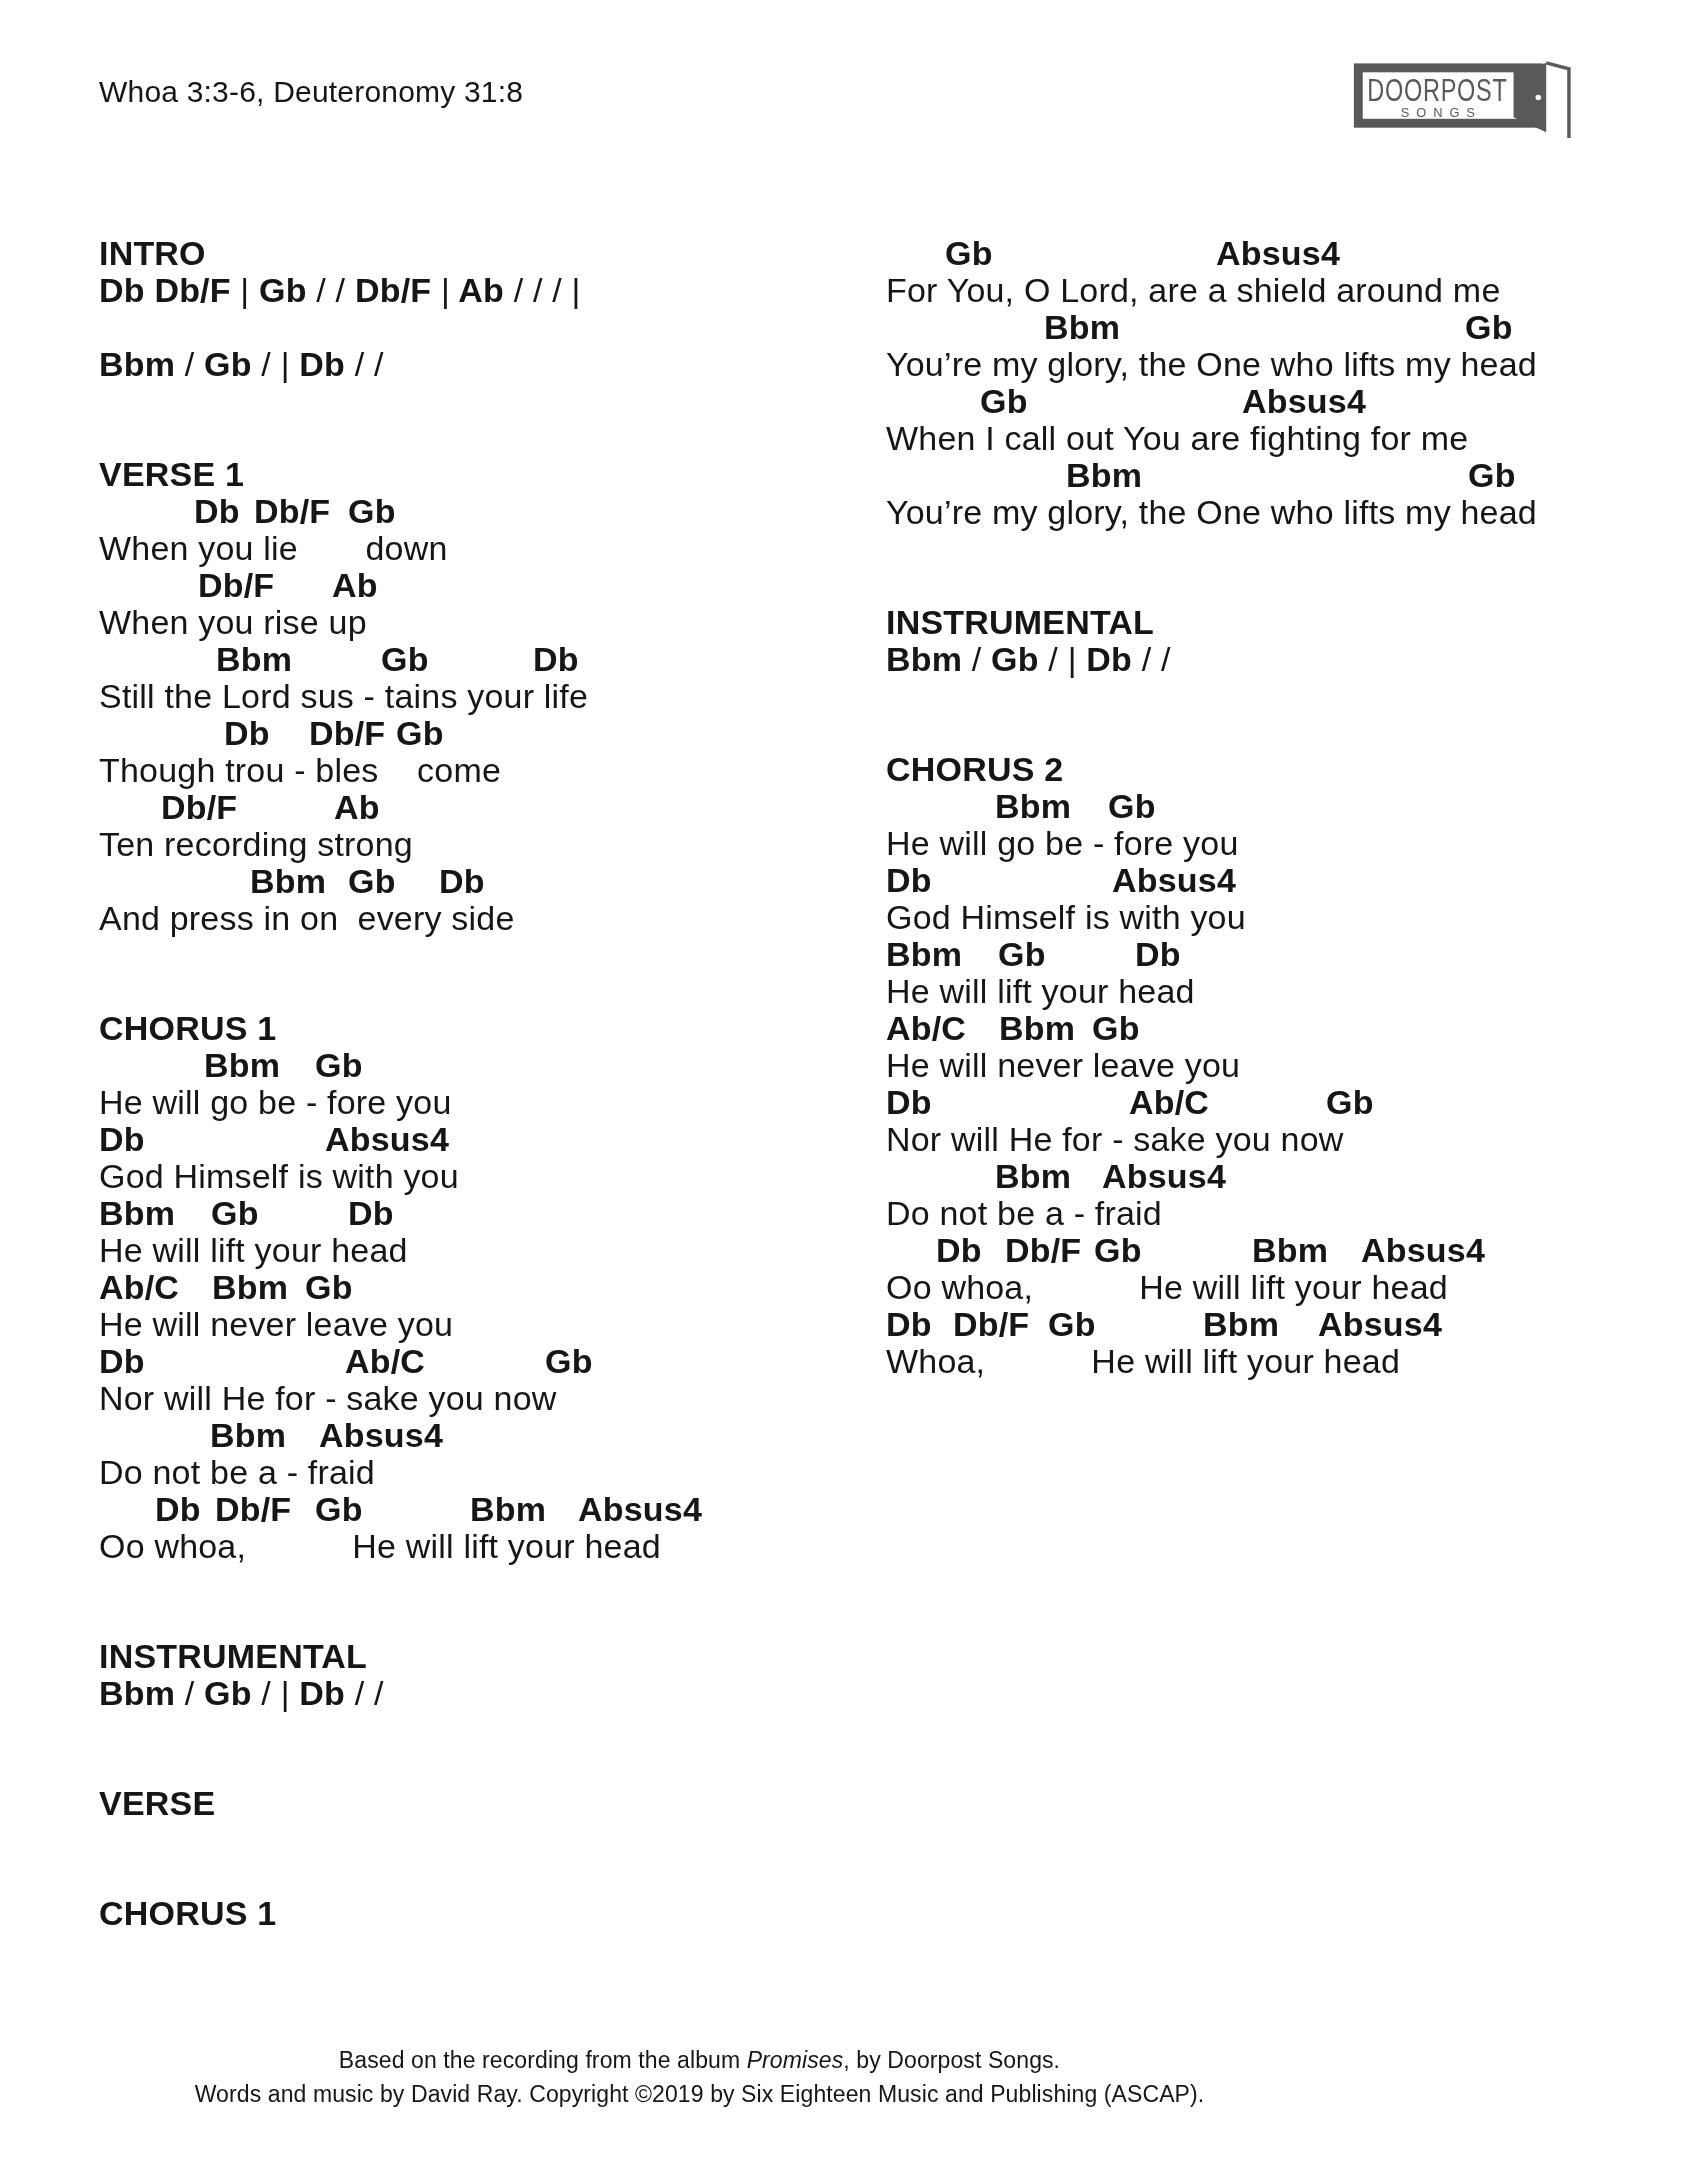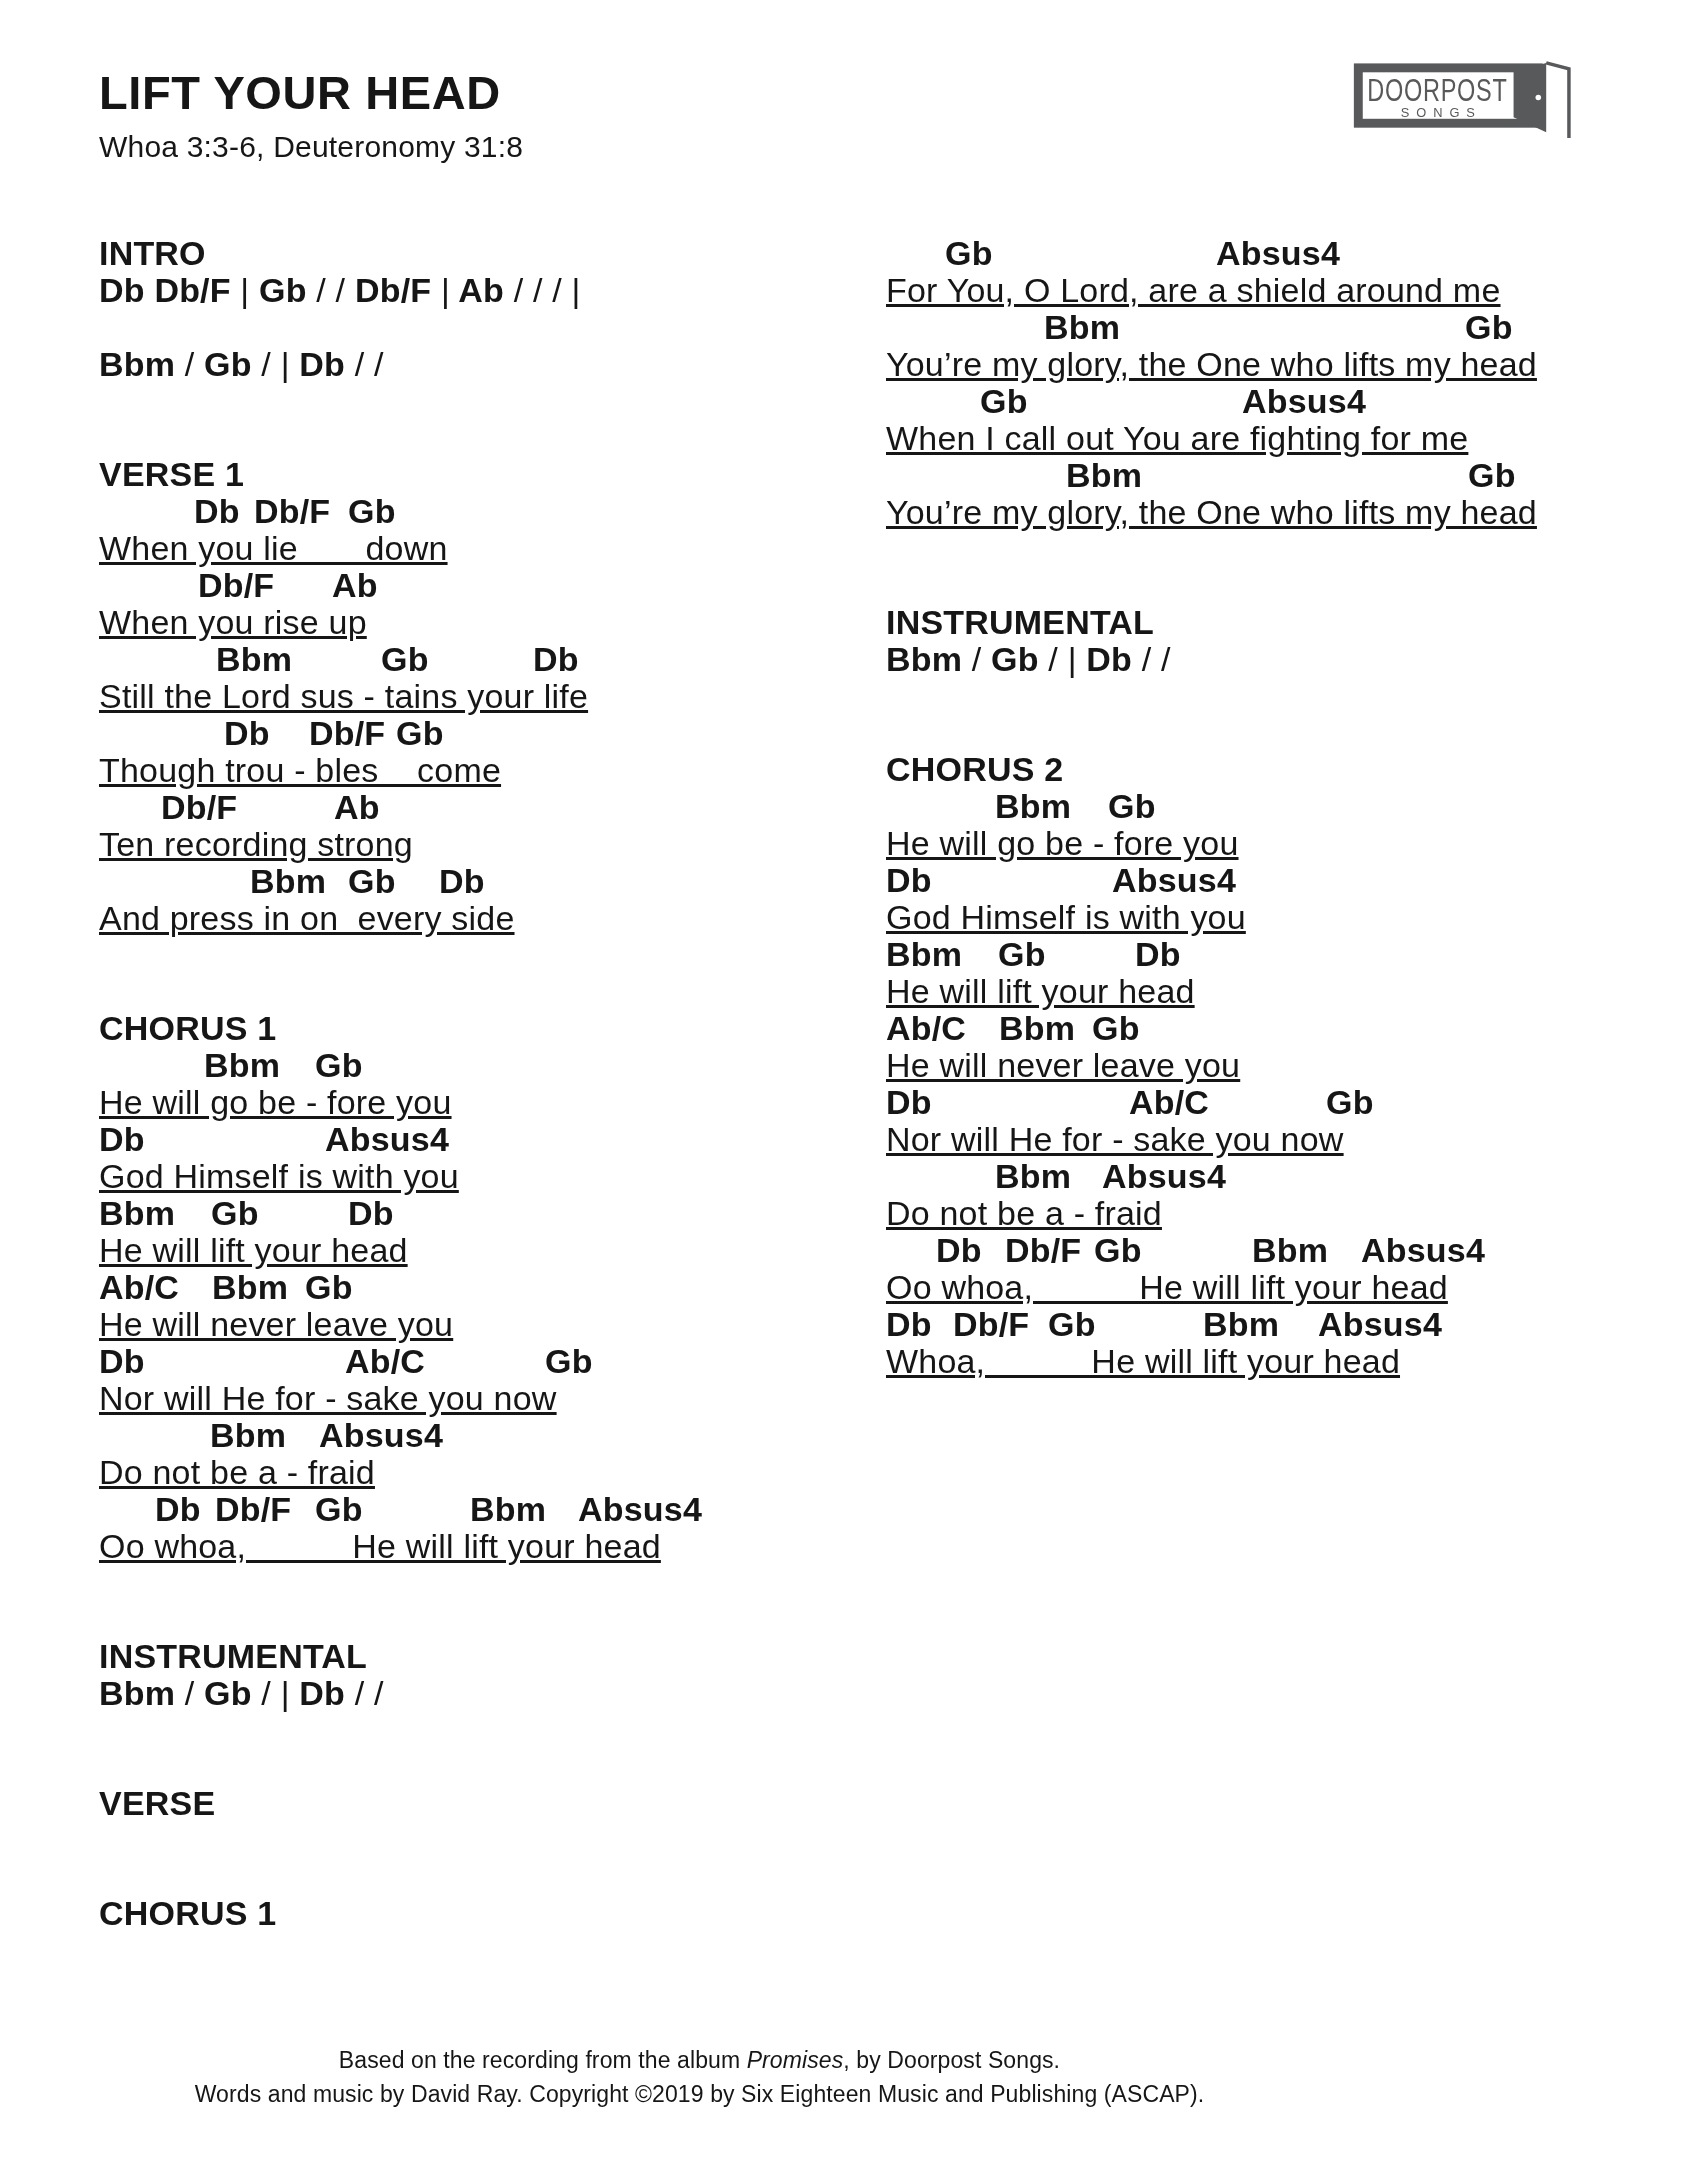--- a/index.html
+++ b/index.html
@@ -19,35 +19,34 @@
 
   .col{position:absolute;top:203px;font-size:34px;line-height:37px;letter-spacing:0.2px;}
   .col-left{left:99px;width:752px;}
   .col-right{left:886px;width:772px;}
 
   .song-section{margin-bottom:73px;margin-top:32px;}
   .sec-heading{font-weight:700;height:37px;}
   .spacer{height:37px;}
   .chord-row{position:relative;height:37px;}
   .chord{position:absolute;top:0;font-weight:700;white-space:pre;}
-  .lyric{height:37px;white-space:pre;text-decoration:underline;}
+  .lyric{height:37px;white-space:pre;}
   .chordline{height:37px;white-space:pre;}
   .chordline .b{font-weight:700;}
   .chordline .r{font-weight:400;}
 
   .footer{position:absolute;left:0;top:2043px;width:1399px;text-align:center;
     font-size:23px;line-height:34px;letter-spacing:0.1px;}
 </style>
 </head>
 <body>
 
 <div class="page">
 
   <div class="header">
-    <div class="title">LIFT YOUR HEAD</div>
     <div class="subtitle">Whoa 3:3-6, Deuteronomy 31:8</div>
   </div>
 
   <div class="logo">
     <svg viewBox="0 0 248 90">
       <rect class="stroke" x="6" y="13" width="182" height="56" fill="#ffffff" stroke-width="9"></rect>
       <polyline class="stroke" points="196,8 219,14 219,84" fill="none" stroke-width="3.5"></polyline>
       <polygon class="fill" points="163,17 196,8 196,78 163,63"></polygon>
       <circle cx="188" cy="43" r="2.8" fill="#ffffff"></circle>
       <text x="86" y="47" text-anchor="middle" font-size="31" letter-spacing="1" textLength="142" lengthAdjust="spacingAndGlyphs">DOORPOST</text>

